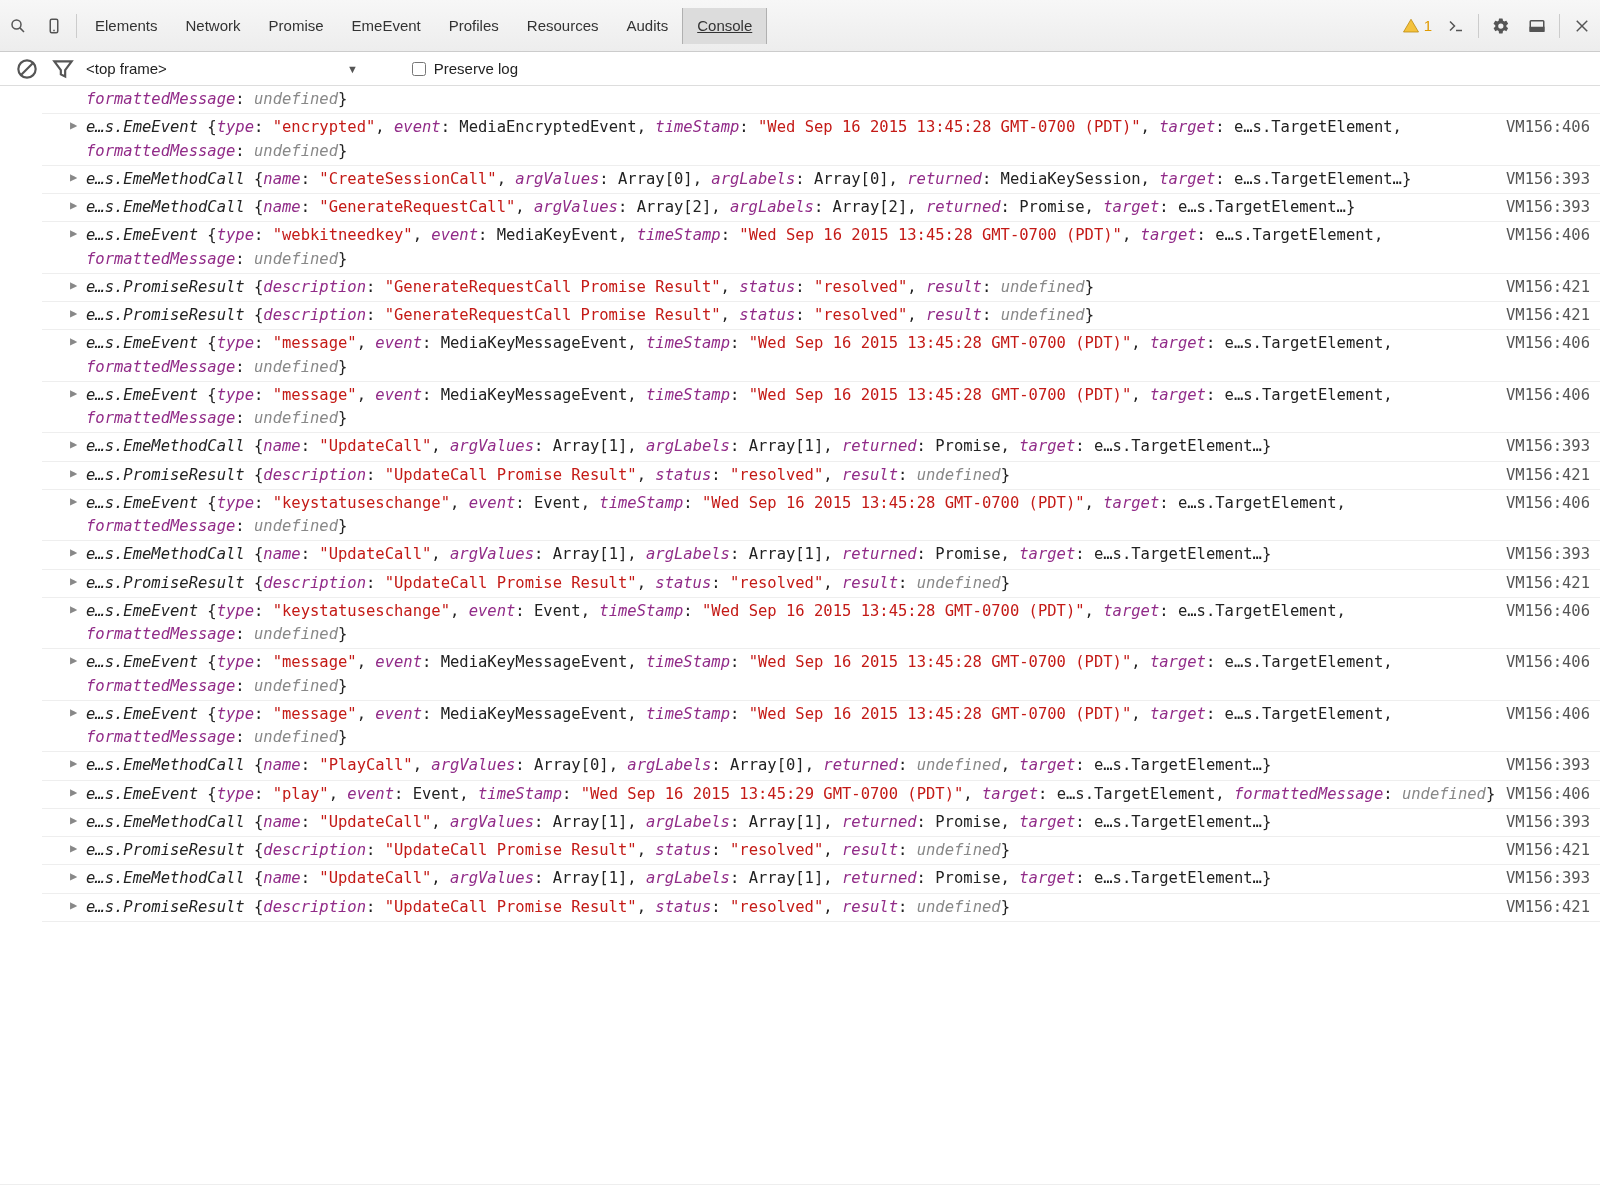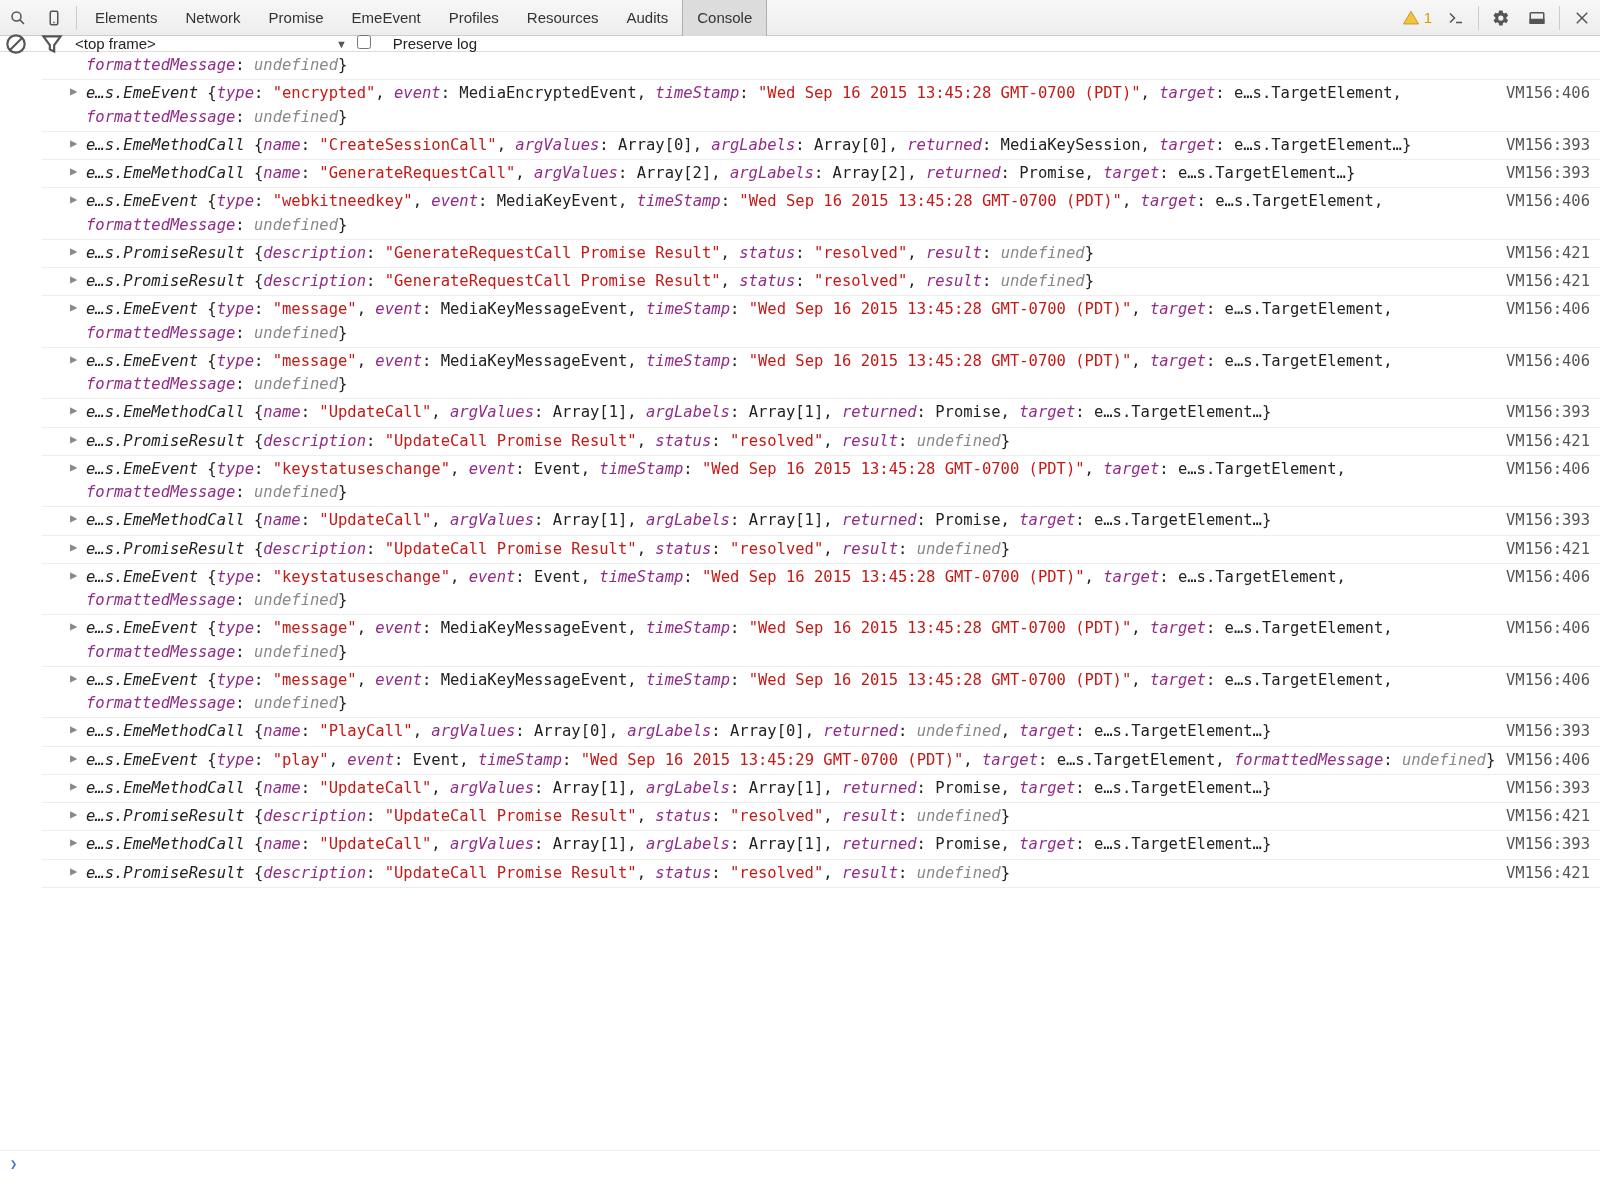--- a/index.html
+++ b/index.html
@@ -9,57 +9,58 @@
   background: #fff;
   width: 1600px;
   height: 1194px;
   overflow: hidden;
   color: #222;
 }
 .mono { font-family: Menlo, Consolas, monospace; padding-left: 42px; }
 .toolbar {
   display: flex;
   align-items: center;
-  height: 36px;
+  height: 52px;
   background: linear-gradient(#f7f7f7, #ededed);
   border-bottom: 1px solid #ccc;
   font-size: 15px;
 }
 .toolbar .icon-btn {
   width: 36px; height: 36px;
   display: flex; align-items: center; justify-content: center;
   cursor: pointer;
   color: #555;
 }
 .toolbar .divider { width: 1px; height: 24px; background: #ccc; margin: 0 4px; }
 .toolbar .tab {
   padding: 0 14px; height: 36px; line-height: 36px; cursor: pointer;
   color: #333;
 }
 .toolbar .tab.active {
   background: #dcdcdc;
   border-left: 1px solid #b0b0b0;
   border-right: 1px solid #b0b0b0;
+  text-decoration: underline;
 }
 .toolbar .spacer { flex: 1; }
 .toolbar .warn { color: #e09a00; display: flex; align-items: center; gap: 4px; padding: 0 6px; font-size: 15px;}
 .toolbar svg { width: 18px; height: 18px; }
 
 .subbar {
-  display: flex; align-items: center; height: 16px;
+  display: flex; align-items: center; height: 34px;
   border-bottom: 1px solid #ddd;
-  padding: 0 3px;
+  padding: 0 14px;
   gap: 10px;
   font-size: 15px;
 }
 .subbar .icon-btn { width: 26px; display:flex; align-items:center; justify-content:center; color:#555; cursor:pointer; }
 .subbar .frame-select {
   display:flex; align-items:center; gap: 180px; cursor:pointer;
 }
-.subbar .checkbox { display:flex; align-items:flex-start; gap:22px; }
+.subbar .checkbox { display:flex; align-items:center; gap:8px;margin-left:44px; }
 .subbar input[type=checkbox]{ width:14px; height:14px; }
 
 .console-body {
   height: calc(100% - 36px - 34px - 26px);
   overflow-y: hidden;
   font-size: 15.5px;
 }
 .entry {
   border-bottom: 1px solid #eee;
   padding: 2px 8px 2px 28px;

